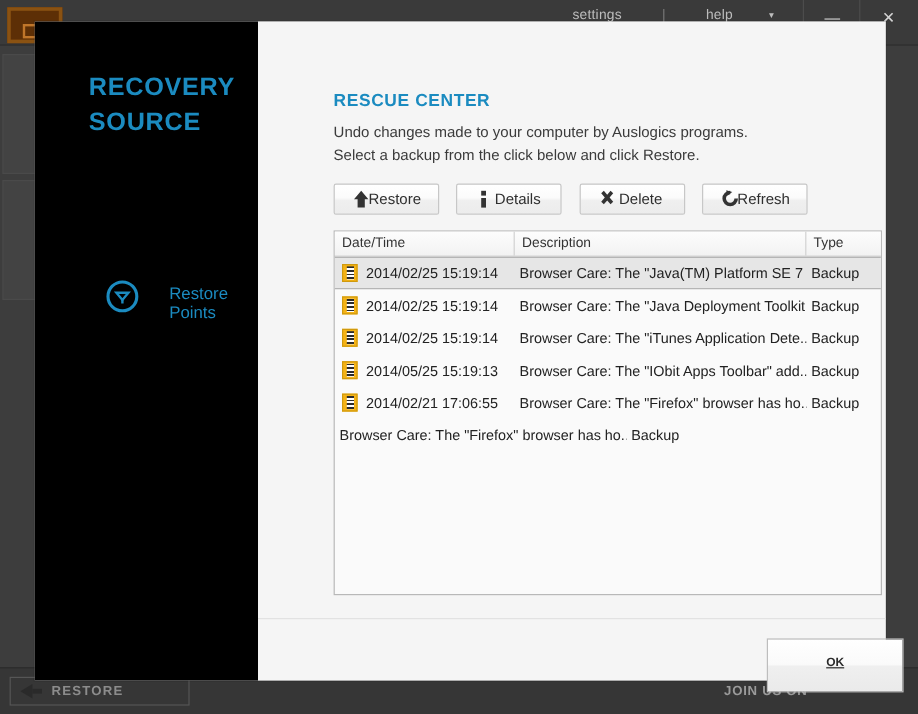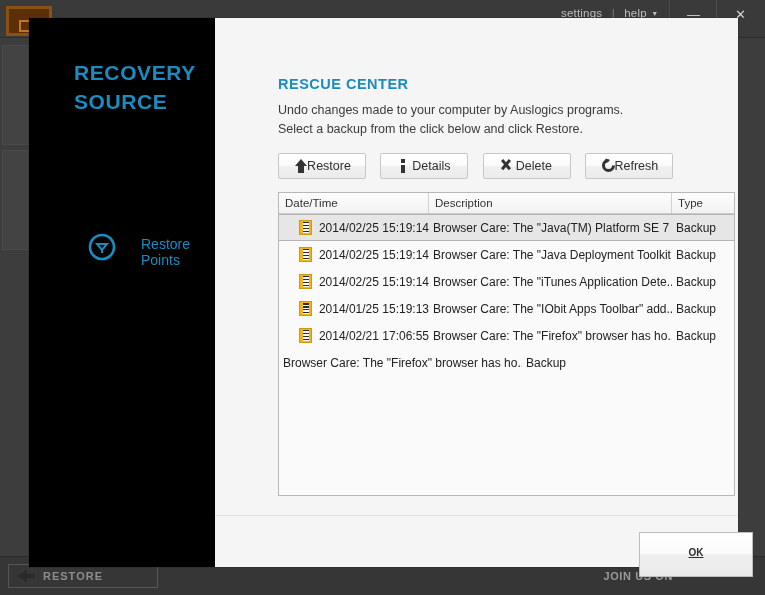--- a/index.html
+++ b/index.html
@@ -23,21 +23,21 @@
     box-sizing: border-box;
   }
   .bg-logo-inner {
     position: absolute; left: 10px; top: 11px; width: 20px; height: 12px;
     border: 2px solid #c0762a; box-sizing: border-box;
   }
   .bg-menu {
     position: absolute; right: 105px; top: 7px;
     color: #bdbdbd; font-size: 11.5px; letter-spacing: .2px;
   }
-  .bg-menu span { margin: 0 3px; }
+  .bg-menu span { margin: 0 15px; }
   .bg-menu .sep { color: #7a7a7a; }
   .caret { font-size: 8px; vertical-align: middle; }
   .bg-winbtn {
     position: absolute; top: 0; height: 30px; width: 47px;
     color: #d4d4d4; font-size: 13px; text-align: center; line-height: 30px;
     border-left: 1px solid #4c4c4c;
   }
   .bg-min { right: 48px; }
   .bg-close { right: 1px; }
   .bg-leftpanel {
@@ -151,21 +151,21 @@
     display: flex; height: 27px; align-items: center;
     font-size: 12px; color: #222; cursor: pointer;
   }
   .trow.selected {
     background: #e6e6e6;
     border-top: 1px solid #b5b5b5; border-bottom: 1px solid #b5b5b5;
     height: 27px; box-sizing: border-box;
   }
   .cell-date {
     width: 150px; display: flex; align-items: center; padding-left: 6px;
-    box-sizing: border-box; white-space: nowrap; justify-content: flex-end;
+    box-sizing: border-box; white-space: nowrap;
   }
   .cell-desc {
     width: 243px; padding-left: 4px; box-sizing: border-box;
     overflow: hidden; white-space: nowrap;
   }
   .cell-type { width: 62px; padding-left: 4px; box-sizing: border-box; }
   .row-icon {
     width: 13px; height: 15px; margin-right: 7px; flex: 0 0 13px;
     background: #f5b316; position: relative; border: 1px solid #d09a0e;
     box-sizing: border-box;
@@ -310,21 +310,21 @@
               <div class="cell-date">
                 <span class="row-icon"></span>
                 <span>2014/02/25 15:19:14</span>
               </div>
               <div class="cell-desc">Browser Care: The "iTunes Application Dete...</div>
               <div class="cell-type">Backup</div>
             </div>
             <div class="trow">
               <div class="cell-date">
                 <span class="row-icon"></span>
-                <span>2014/01/25 15:19:13</span>
+                <span>2014/05/25 15:19:13</span>
               </div>
               <div class="cell-desc">Browser Care: The "IObit Apps Toolbar" add...</div>
               <div class="cell-type">Backup</div>
             </div>
             <div class="trow">
               <div class="cell-date">
                 <span class="row-icon"></span>
                 <span>2014/02/21 17:06:55</span>
               </div>
               <div class="cell-desc">Browser Care: The "Firefox" browser has ho...</div>

